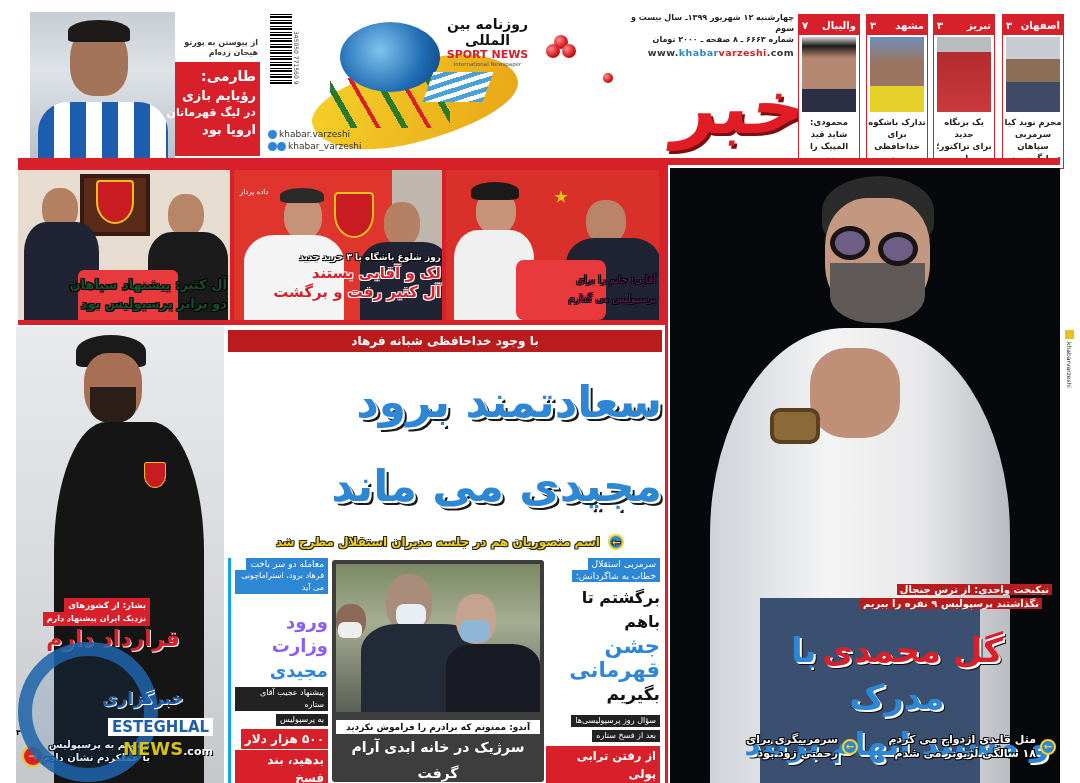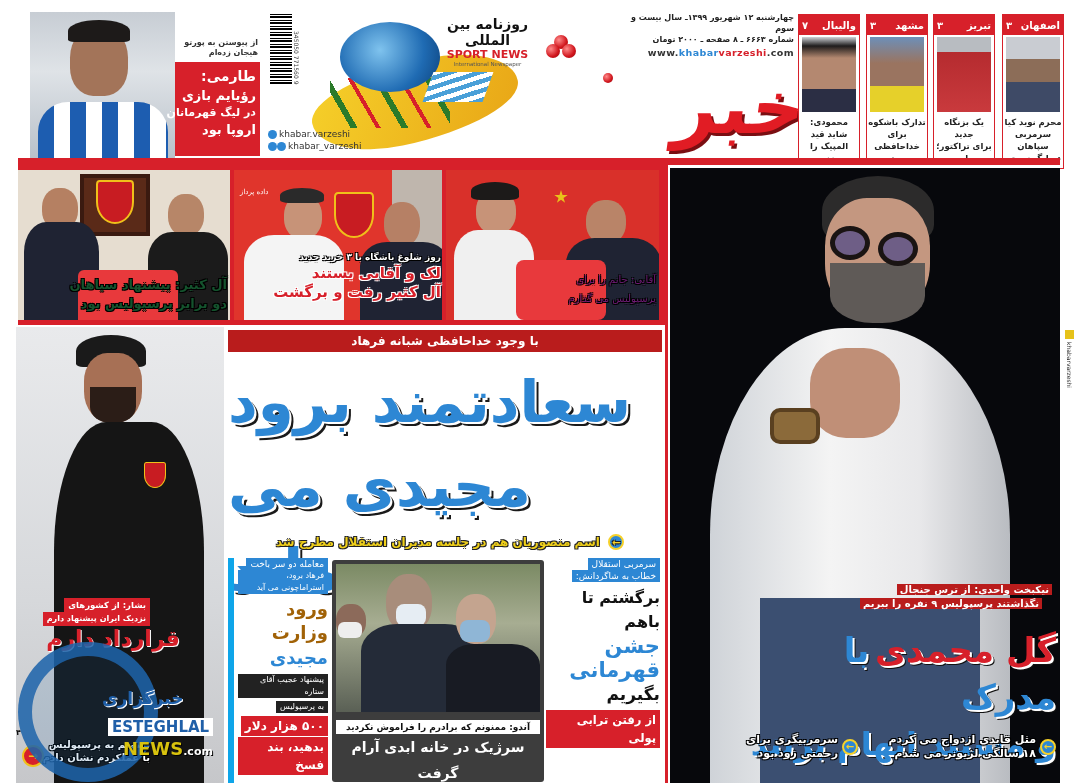--- a/index.html
+++ b/index.html
@@ -151,21 +151,21 @@
     <div class="abs" style="left:140px;top:180px;width:90px;height:90px;border-radius:40%;background:#c08f77"></div>
     <div class="abs" style="left:100px;top:240px;width:50px;height:36px;border-radius:10px;background:#8b6a3a;border:4px solid #5a4020"></div>
 
     <div class="abs" style="left:90px;top:430px;width:220px;height:190px;background:#3b4f71"></div>
   </div>
 
   <div class="abs rtl" style="left:850px;top:583px;width:202px;font-size:10px;line-height:14px">
     <div style="text-align:right"><span class="bluebar" style="padding:0 3px">نیکبخت واحدی: از ترس جنجال</span></div>
     <div style="text-align:center"><span class="bluebar" style="padding:0 3px">نگذاشتند پرسپولیس ۹ نفره را ببریم</span></div>
   </div>
-  <div class="abs rtl" style="left:738px;top:630px;width:318px;text-align:right;font-weight:900;line-height:40px">
+  <div class="abs rtl" style="left:738px;top:630px;width:318px;text-align:center;font-weight:900;line-height:40px">
     <span style="color:#d7202a;font-size:34px;text-shadow:2px 2px 0 #fff,3px 3px 0 #111">گل محمدی</span>
     <span style="color:#2d87d4;font-size:34px;text-shadow:2px 2px 0 #fff,3px 3px 0 #111">با مدرک</span>
     <div style="color:#2d87d4;font-size:32px;text-shadow:2px 2px 0 #fff,3px 3px 0 #111">و مستند اتهام بزنند</div>
   </div>
   <div class="abs rtl" style="left:866px;top:733px;width:190px;font-size:11px;line-height:14px;font-weight:bold;color:#fff">
     <span class="arrowc" style="position:absolute;right:0;top:6px">←</span>
     <div style="padding-right:20px" class="shadow-white">
       <div>مثل قایدی ازدواج می کردم</div>
       <div>۱۸ سالگی لژیونر می شدم</div>
     </div>
@@ -253,35 +253,35 @@
   <div class="abs" style="left:10px;top:628px;width:215px;height:155px">
     <div class="abs" style="left:8px;top:14px;width:140px;height:140px;border-radius:50%;border:14px solid rgba(30,100,170,.85);background:rgba(30,100,170,.15)"></div>
     <div class="abs" style="left:92px;top:60px;font-size:17px;font-weight:900;color:#1f5fa8;text-shadow:1px 1px 0 #fff">خبرگزاری</div>
     <div class="abs" style="left:98px;top:90px;background:#fff;padding:0 4px;font-size:15px;font-weight:900;color:#1f5fa8;direction:ltr">ESTEGHLAL</div>
     <div class="abs" style="left:113px;top:110px;font-size:18px;font-weight:900;color:#d8c20e;direction:ltr;text-shadow:1px 1px 0 #000">
       <span>NEWS</span><span style="font-size:11px;color:#fff">.com</span>
     </div>
   </div>
 
   <div class="abs bluebar" style="left:228px;top:330px;width:434px;height:22px;text-align:center;font-size:12px;line-height:22px;direction:rtl">با وجود خداحافظی شبانه فرهاد</div>
-  <div class="abs bigblue rtl" style="left:228px;top:360px;width:434px;font-size:58px;line-height:84px;text-align:left;letter-spacing:-2px">
+  <div class="abs bigblue rtl" style="left:228px;top:360px;width:434px;font-size:44px;line-height:84px;text-align:right;letter-spacing:-2px">
     <div>سعادتمند برود</div>
     <div>مجیدی می ماند</div>
   </div>
   <div class="abs" style="left:260px;top:534px;width:380px;direction:rtl;text-align:center;font-size:12px;font-weight:900;color:#efcf1a;text-shadow:1px 1px 0 #222,-1px -1px 0 #222,1px -1px 0 #222,-1px 1px 0 #222">
     <span class="arrowc" style="vertical-align:middle;margin-left:4px">←</span>
     <span>اسم منصوریان هم در جلسه مدیران استقلال مطرح شد</span>
   </div>
 
-  <div class="abs rtl" style="left:228px;top:558px;width:100px;height:225px;border-left:6px solid #0ea5e9;padding-left:4px">
+  <div class="abs rtl" style="left:228px;top:558px;width:100px;height:225px;border-left:3px solid #0ea5e9;padding-left:4px">
     <div style="font-size:8.5px;line-height:12px">
       <div><span class="bluetag">معامله دو سر باخت</span></div>
       <div><span class="bluetag" style="font-size:8px">فرهاد برود، استراماچونی می آید</span></div>
     </div>
-    <div style="font-size:18px;line-height:24px;font-weight:900;color:#a16207;margin-top:3px">ورود وزارت</div>
+    <div style="font-size:18px;line-height:24px;font-weight:900;color:#8b5cf6;margin-top:16px">ورود وزارت</div>
     <div style="font-size:18px;line-height:26px;font-weight:900;color:#2d87d4">مجیدی</div>
     <div style="margin-top:3px;line-height:12px">
       <div><span class="blacktag">پیشنهاد عجیب آقای ستاره</span></div>
       <div><span class="blacktag">به پرسپولیس</span></div>
     </div>
     <div style="margin-top:3px;font-size:12px;line-height:18px">
       <div><span class="redtag">۵۰۰ هزار دلار</span></div>
       <div style="margin-top:1px"><span class="redtag">بدهید، بند فسخ</span></div>
 
     </div>
@@ -303,19 +303,23 @@
   </div>
 
   <div class="abs rtl" style="left:546px;top:558px;width:116px;height:225px;padding-right:2px">
     <div style="font-size:8.5px;line-height:12px">
       <div><span class="bluetag">سرمربی استقلال</span></div>
       <div><span class="bluetag">خطاب به شاگردانش:</span></div>
     </div>
     <div style="font-size:16px;line-height:24px;font-weight:900;color:#111;margin-top:4px">برگشتم تا باهم</div>
     <div style="font-size:21px;line-height:24px;font-weight:900;color:#2d87d4">جشن قهرمانی</div>
     <div style="font-size:17px;line-height:24px;font-weight:900;color:#111">بگیریم</div>
+    <div style="margin-top:6px;line-height:12px">
+      <div><span class="blacktag">سؤال روز پرسپولیسی‌ها</span></div>
+      <div><span class="blacktag">بعد از فسخ ستاره</span></div>
+    </div>
     <div style="margin-top:4px;font-size:11.5px;line-height:18px">
       <div><span class="redtag">از رفتن ترابی پولی</span></div>
 
     </div>
   </div>
 
 </div>
 
 </body></html>

